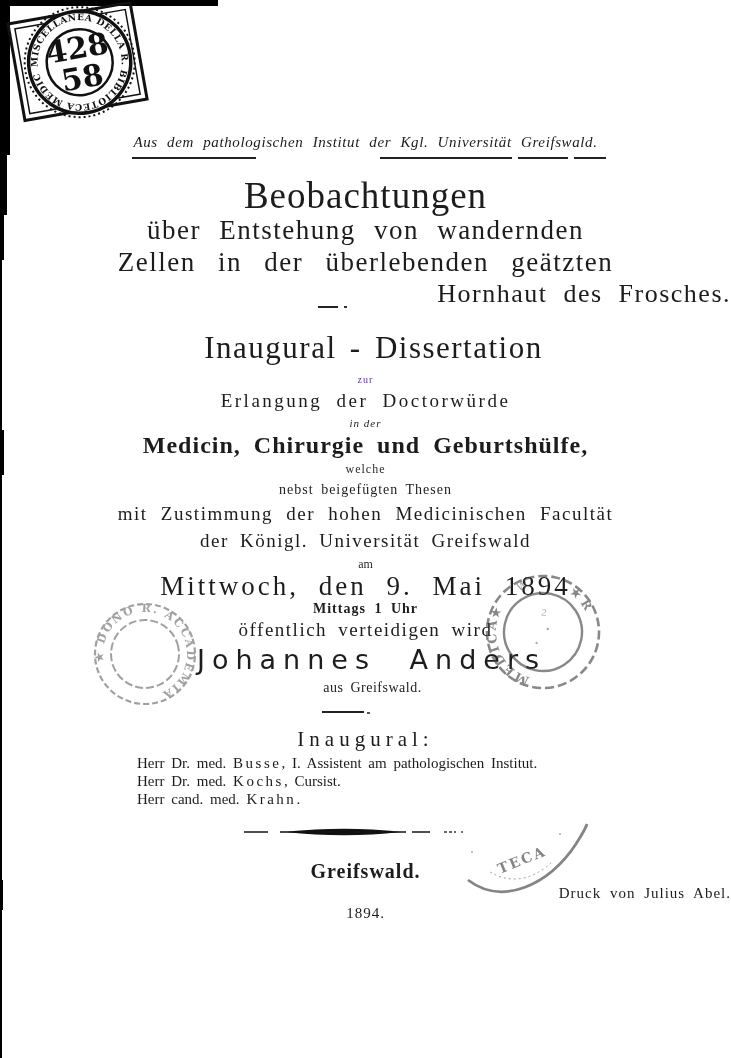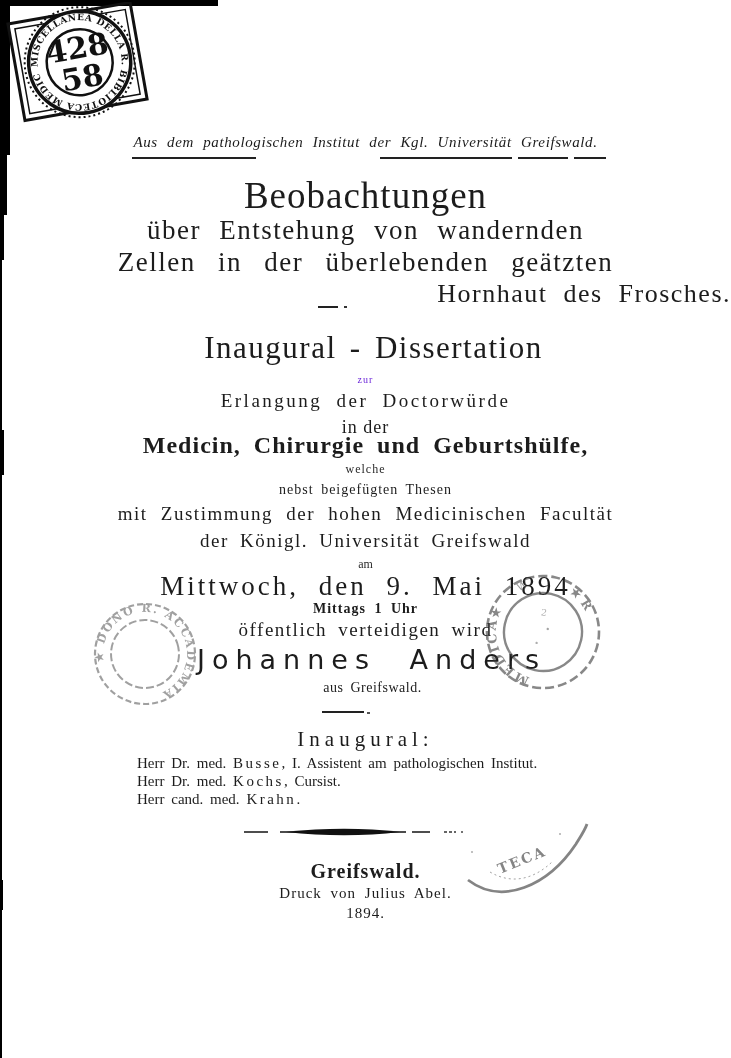--- a/index.html
+++ b/index.html
@@ -19,21 +19,21 @@
   .title1{top:174px;font-size:37px;letter-spacing:1px;}
   .title2{top:215px;font-size:27px;letter-spacing:1.5px;word-spacing:10px;}
   .title3{top:247px;font-size:27px;letter-spacing:1.5px;word-spacing:14px;}
   .title4{top:279px;font-size:26px;letter-spacing:1.5px;word-spacing:8px;text-align:right;}
   .mini-dash{top:306px;left:318px;width:20px;border-top:2px solid #222;}
   .mini-dot{top:306px;left:344px;width:3px;height:2px;background:#333;}
   
   .inaugural{top:330px;font-size:31px;font-weight:normal;letter-spacing:1.5px;word-spacing:4px;padding-left:8px;}
   .zur{top:374px;font-size:10px;letter-spacing:1px;color:#6d28d9;}
   .purpose{top:390px;font-size:19px;letter-spacing:2.5px;word-spacing:7px;}
-  .in-der{top:417px;font-size:18px;letter-spacing:1px;}
+  .in-der{top:417px;font-size:11px;letter-spacing:1px;font-style:italic;}
   .faculty{top:432px;font-size:24px;font-weight:bold;letter-spacing:1px;word-spacing:6px;}
   .welche{top:462px;font-size:12px;letter-spacing:1px;color:#2a2a2a;}
   .theses{top:482px;font-size:14px;letter-spacing:1px;word-spacing:3px;}
   .approval{top:503px;font-size:19px;letter-spacing:1.5px;word-spacing:7px;}
   .university{top:530px;font-size:19px;letter-spacing:1.5px;word-spacing:5px;}
   .am{top:557px;font-size:12px;color:#2a2a2a;}
   .date{top:571px;font-size:27px;letter-spacing:3px;word-spacing:10px;}
   .time{top:601px;font-size:14px;font-weight:bold;letter-spacing:1px;word-spacing:4px;}
   .defense{top:619px;font-size:19px;letter-spacing:1.5px;word-spacing:5px;}
   
@@ -42,21 +42,21 @@
   .origin{top:680px;font-size:14px;letter-spacing:0.5px;word-spacing:3px;padding-left:7px;}
   .short-rule{top:711px;left:322px;width:42px;border-top:2px solid #222;}
   .short-rule-dot{top:712px;left:367px;width:3px;height:2px;background:#555;}
   
   .opp-heading{top:727px;font-size:21px;letter-spacing:5px;}
   .opp-list{top:754px;left:137px;width:470px;font-size:15px;line-height:18px;}
   .opp-row{white-space:nowrap;word-spacing:3px;}
   .opp-name{letter-spacing:2.5px;}
   
   .city{top:860px;font-size:20px;font-weight:bold;letter-spacing:1px;}
-  .printer{top:885px;font-size:15px;letter-spacing:1px;word-spacing:4px;}
+  .printer{top:885px;font-size:15px;letter-spacing:1px;word-spacing:4px;text-align:right;}
   .year{top:905px;font-size:15px;letter-spacing:1px;}
   
   .stamp{position:absolute;}
   svg text{font-family:"DejaVu Serif","Liberation Serif",serif;}
 </style>
 </head>
 <body>
 
 <div class="page">
 

